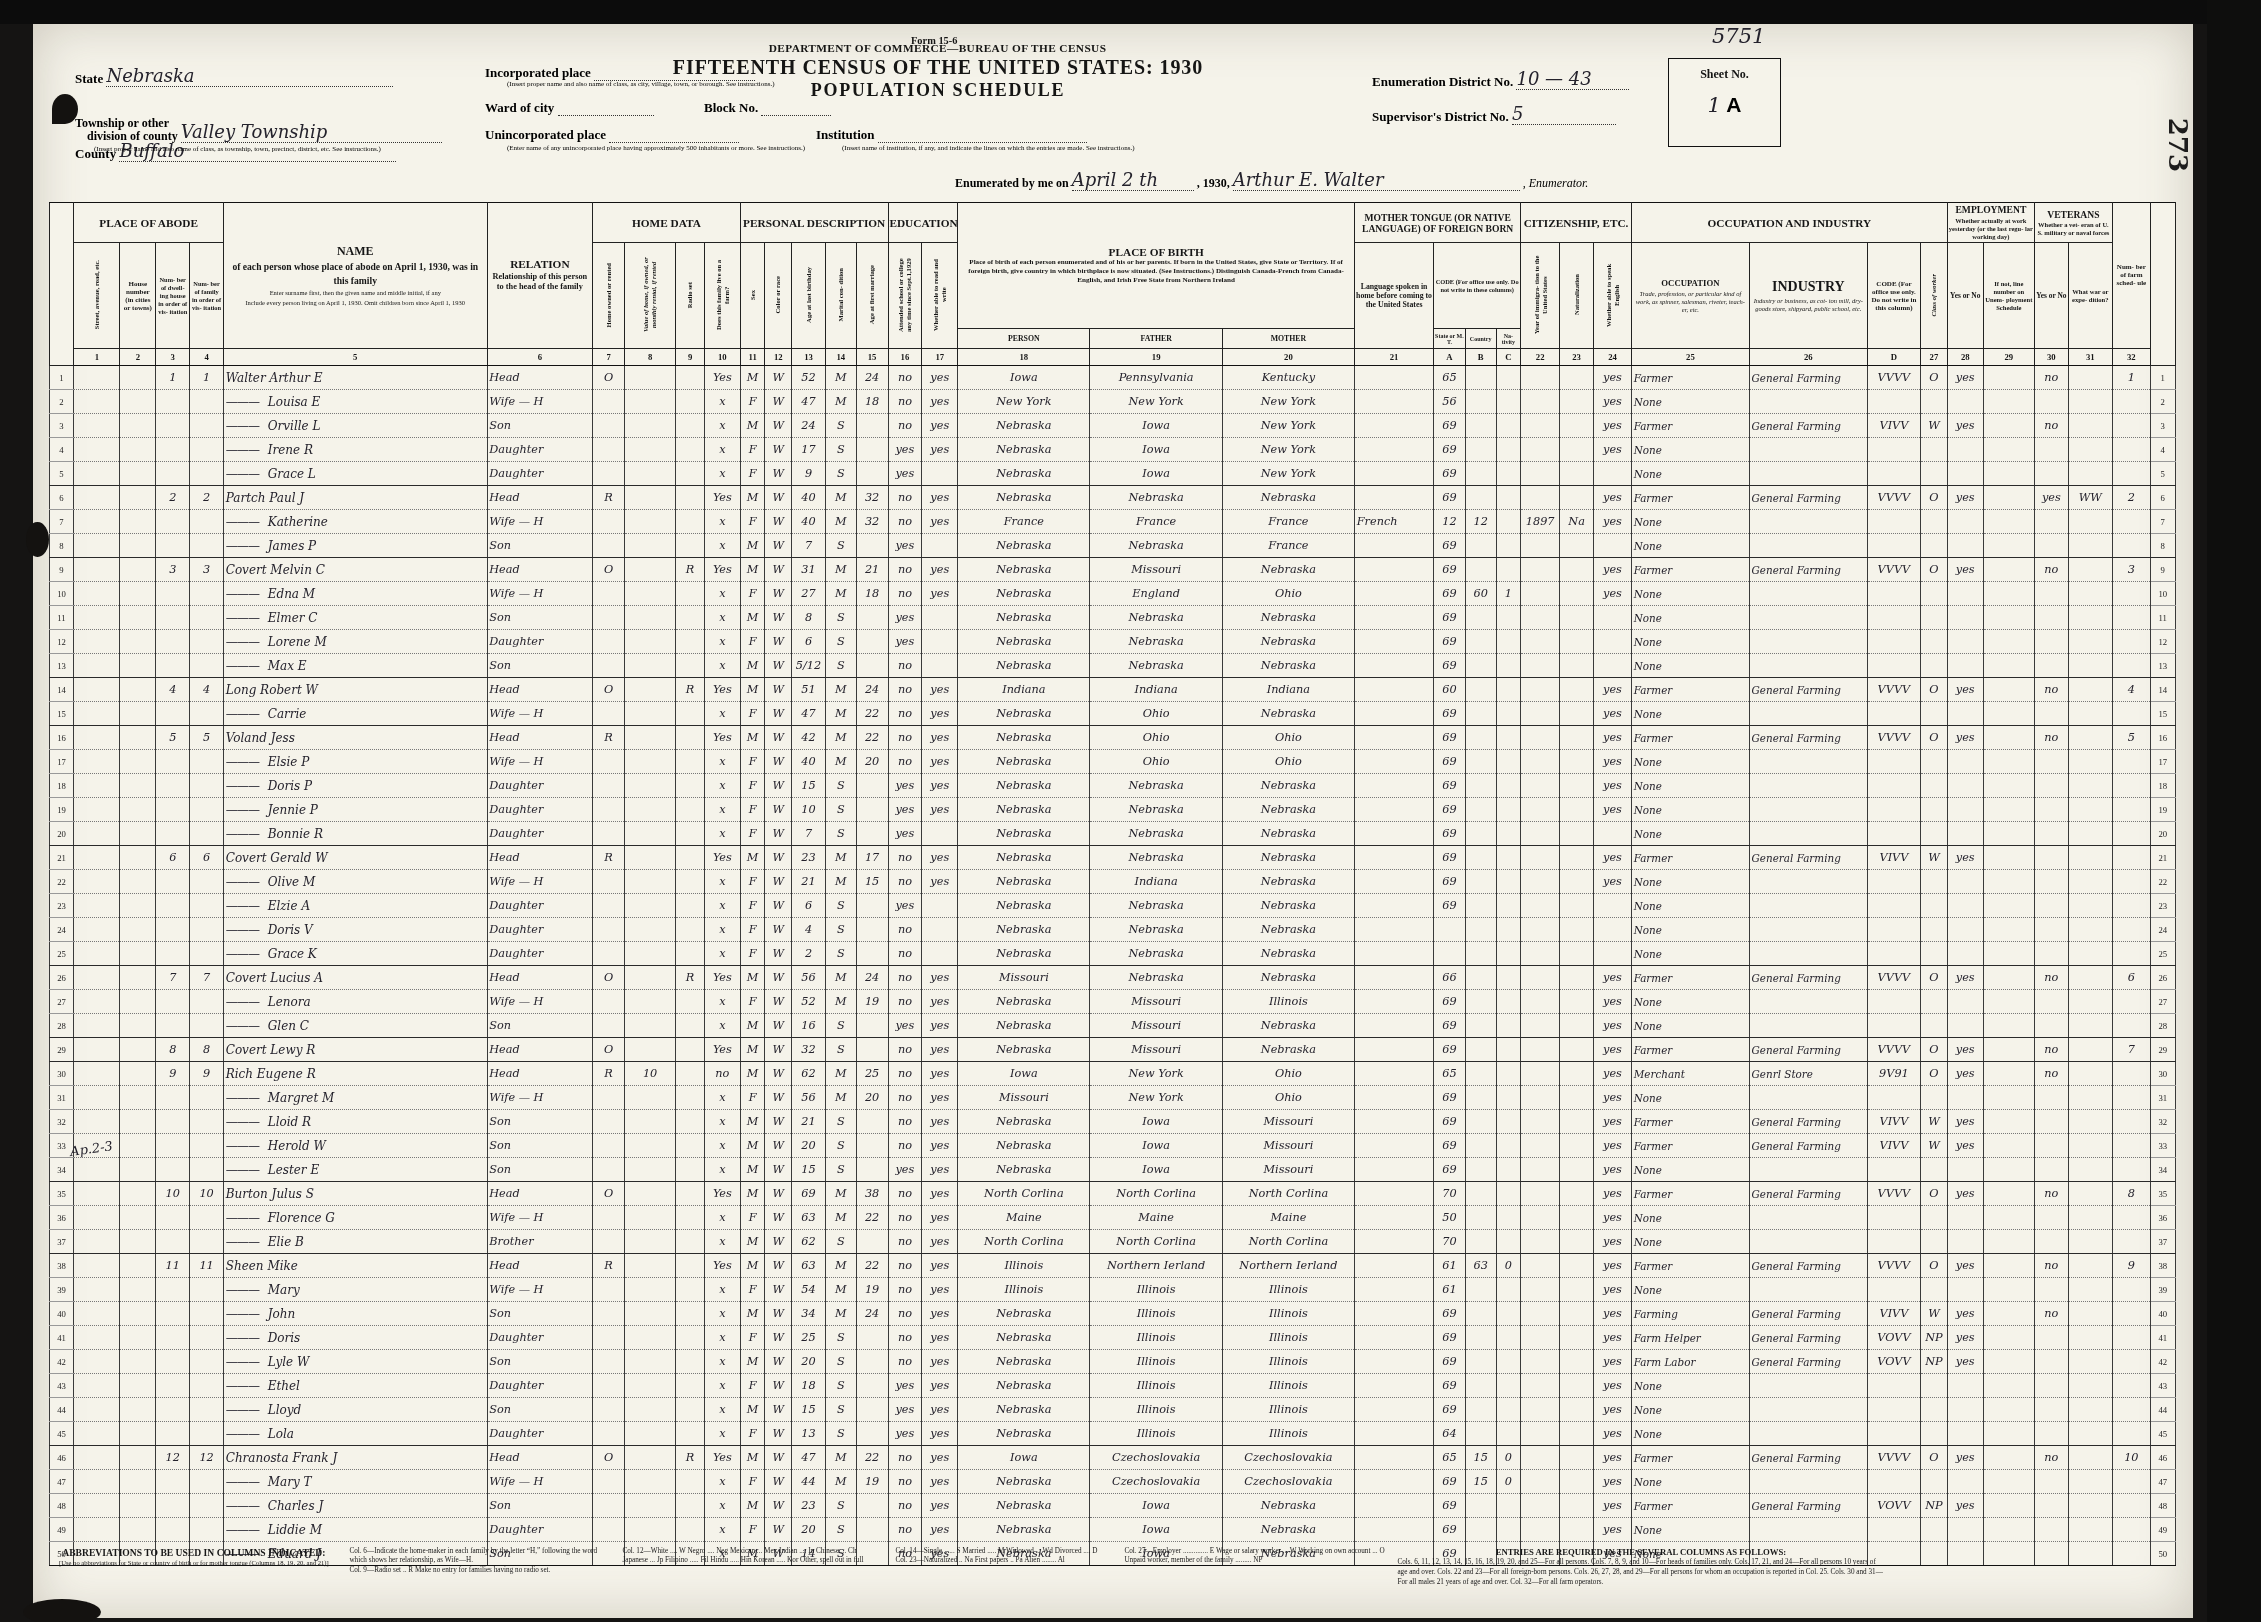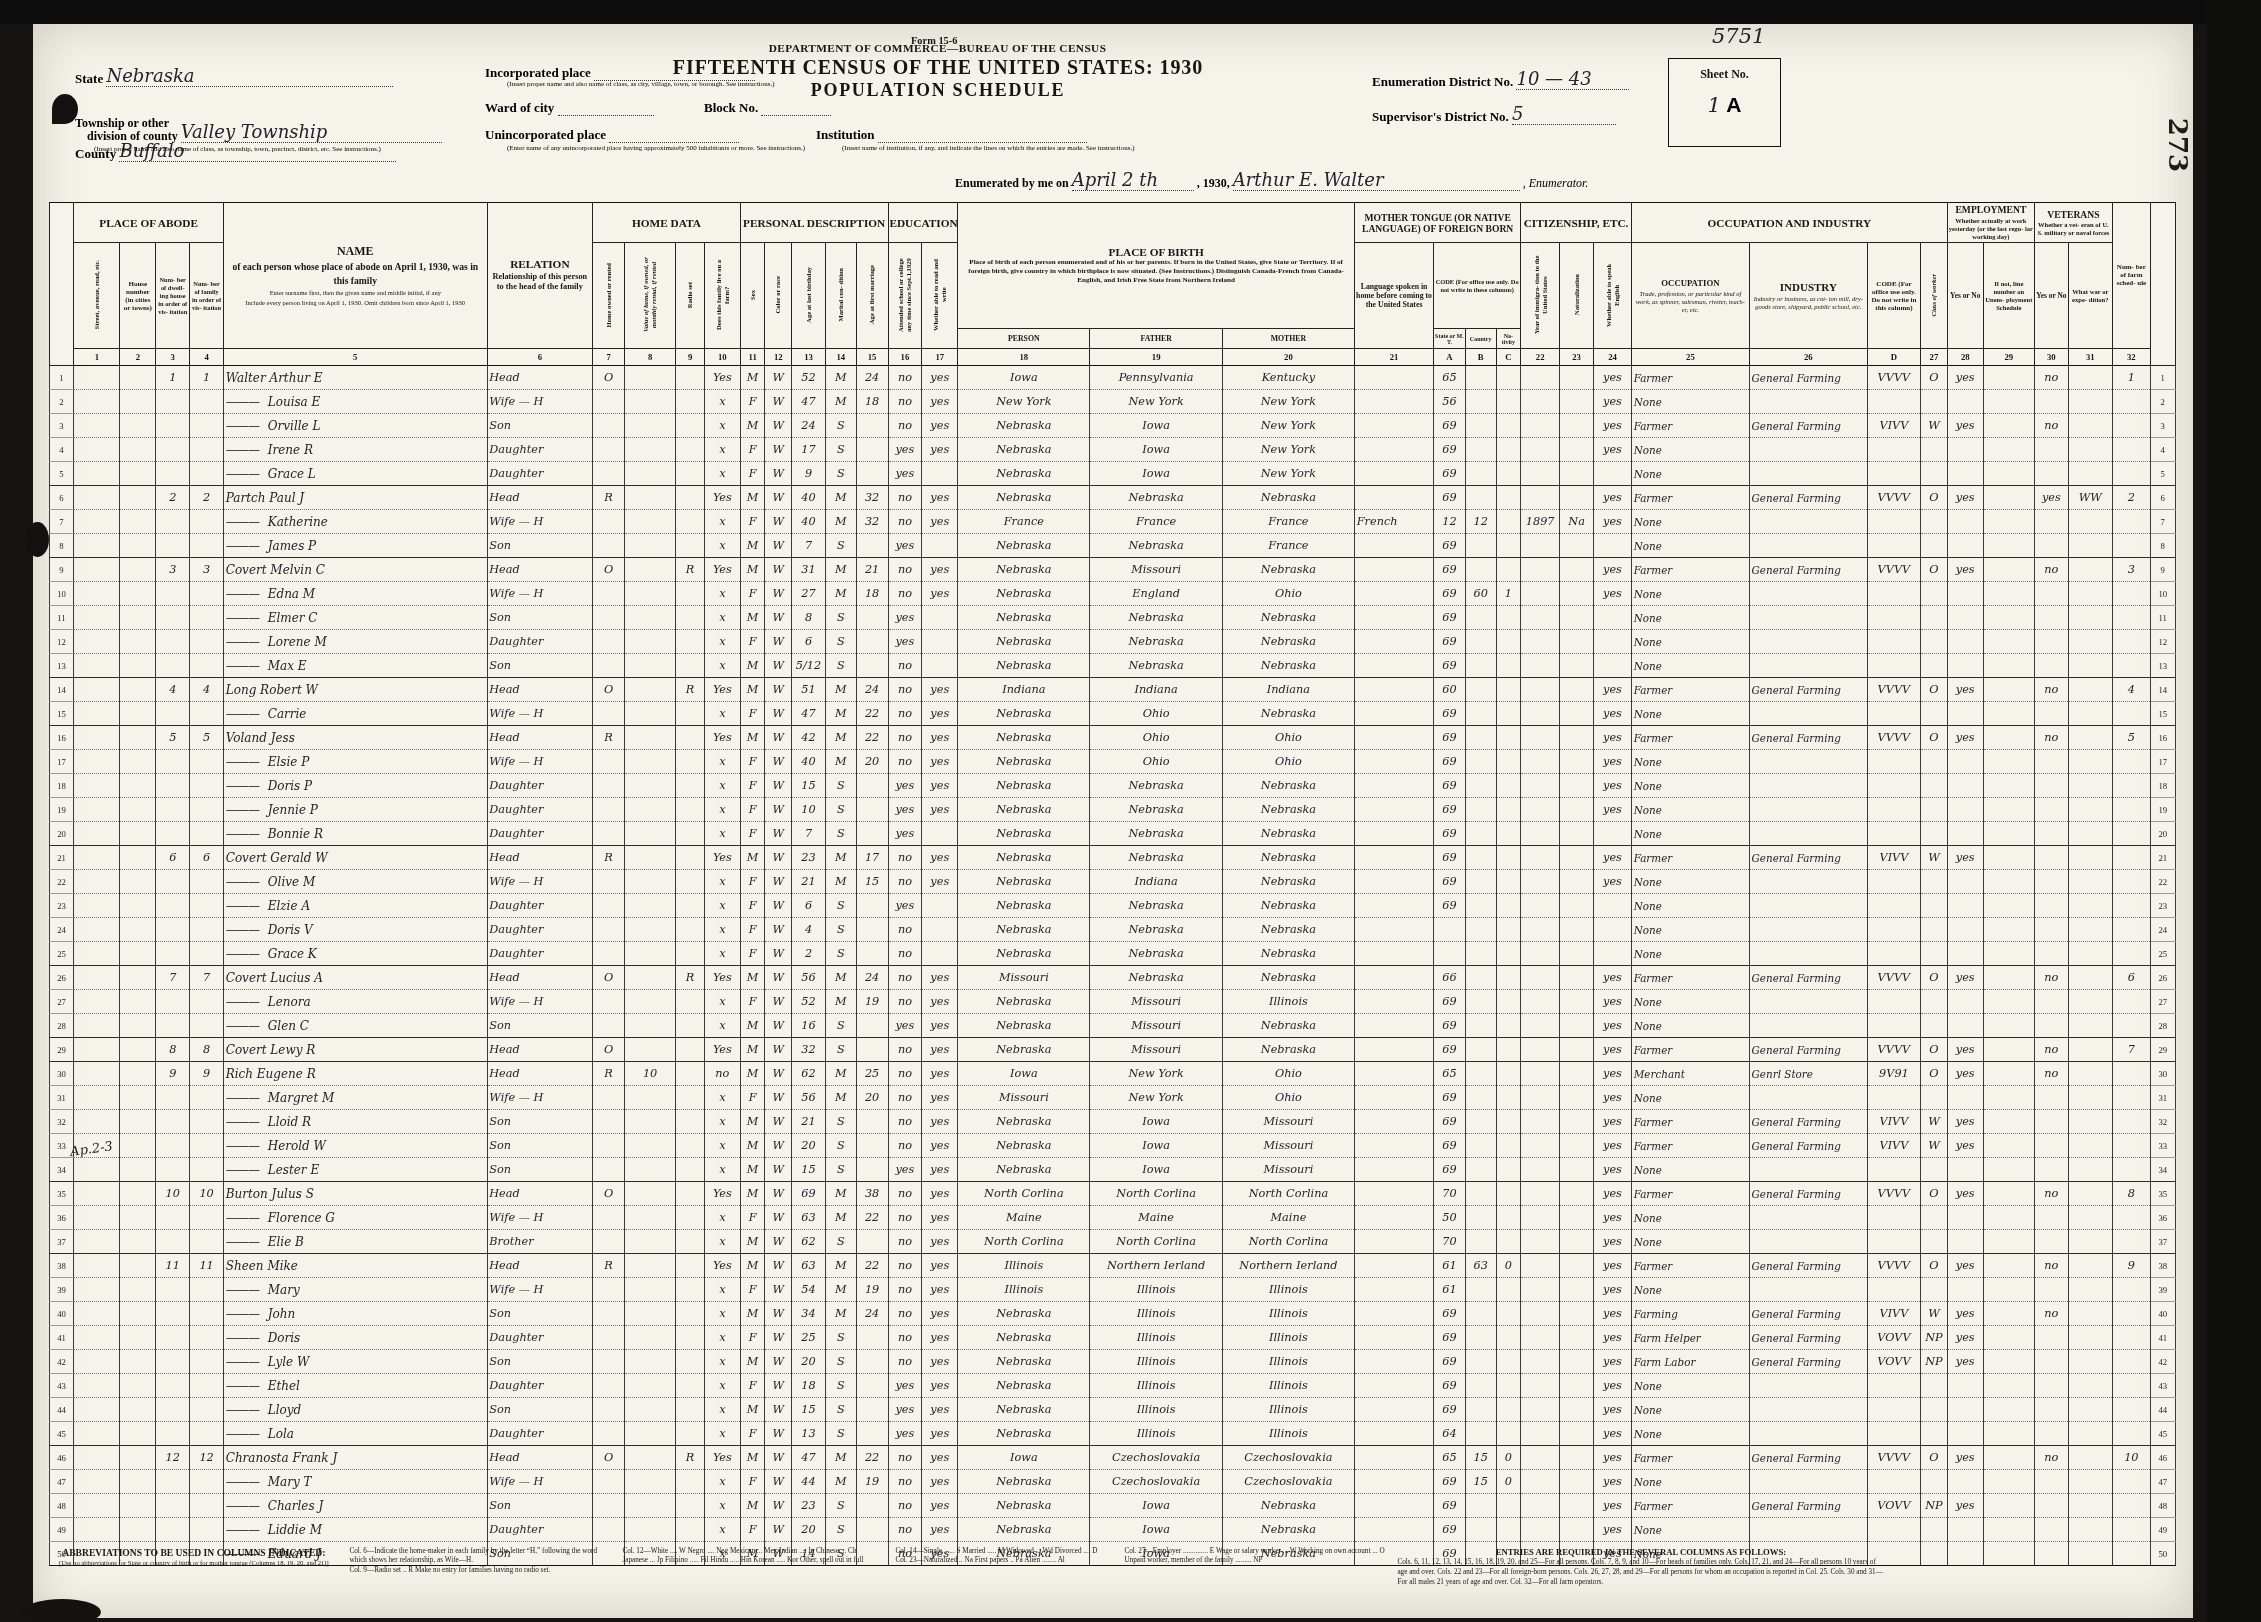--- a/index.html
+++ b/index.html
@@ -251,21 +251,21 @@
           <th rowspan="2"><span class="vert">Whether able to read and write</span></th>
           <th rowspan="2" class="gs"><span style="font-size:7.8px;font-weight:bold;">Language spoken in home before coming to the United States</span></th>
           <th colspan="3"><span class="subnote" style="font-weight:bold;">CODE (For office use only. Do not write in these columns)</span></th>
           <th rowspan="2" class="gs"><span class="vert">Year of immigra- tion to the United States</span></th>
           <th rowspan="2"><span class="vert">Naturalization</span></th>
           <th rowspan="2"><span class="vert">Whether able to speak English</span></th>
           <th rowspan="2" class="gs">
             <span style="font-size:8.7px;">OCCUPATION</span>
             <span class="gnote" style="font-style:italic;">Trade, profession, or particular kind of work, as spinner, salesman, riveter, teach- er, etc.</span></th>
           <th rowspan="2">
-            <span style="font-size:11px;">INDUSTRY</span>
+            <span style="font-size:14px;">INDUSTRY</span>
             <span class="gnote" style="font-style:italic;">Industry or business, as cot- ton mill, dry-goods store, shipyard, public school, etc.</span></th>
           <th rowspan="2"><span style="font-size:7px;font-weight:bold;">CODE (For office use only. Do not write in this column)</span></th>
           <th rowspan="2"><span class="vert" style="font-style:italic;">Class of worker</span></th>
           <th rowspan="2" class="gs"><span style="font-size:7.4px;font-weight:bold;">Yes or No</span></th>
           <th rowspan="2"><span style="font-size:6.6px;font-weight:bold;">If not, line number on Unem- ployment Schedule</span></th>
           <th rowspan="2" class="gs"><span style="font-size:7.4px;font-weight:bold;">Yes or No</span></th>
           <th rowspan="2"><span style="font-size:6.6px;font-weight:bold;">What war or expe- dition?</span></th>
         </tr>
         <tr class="hrow3">
           <th class="gs">PERSON</th>

